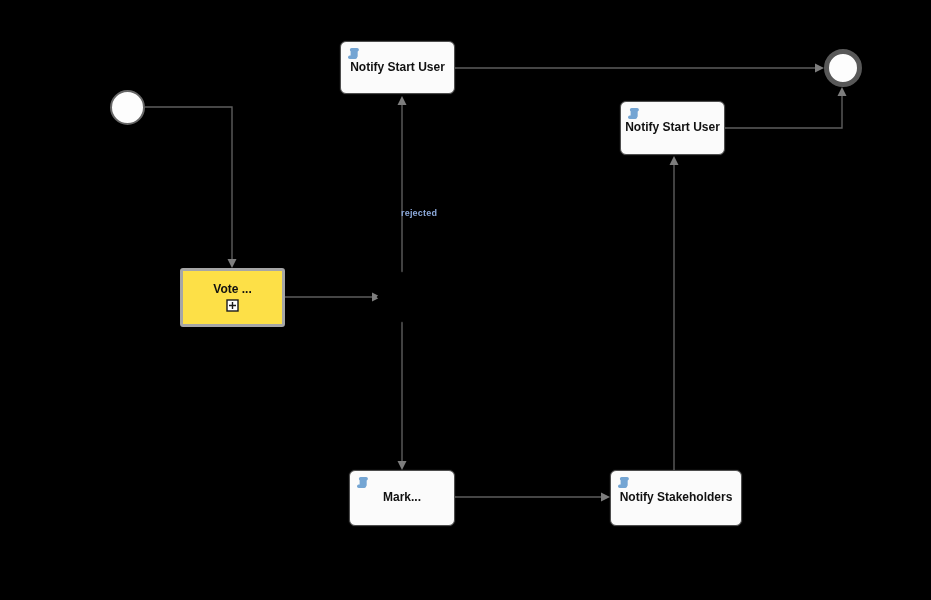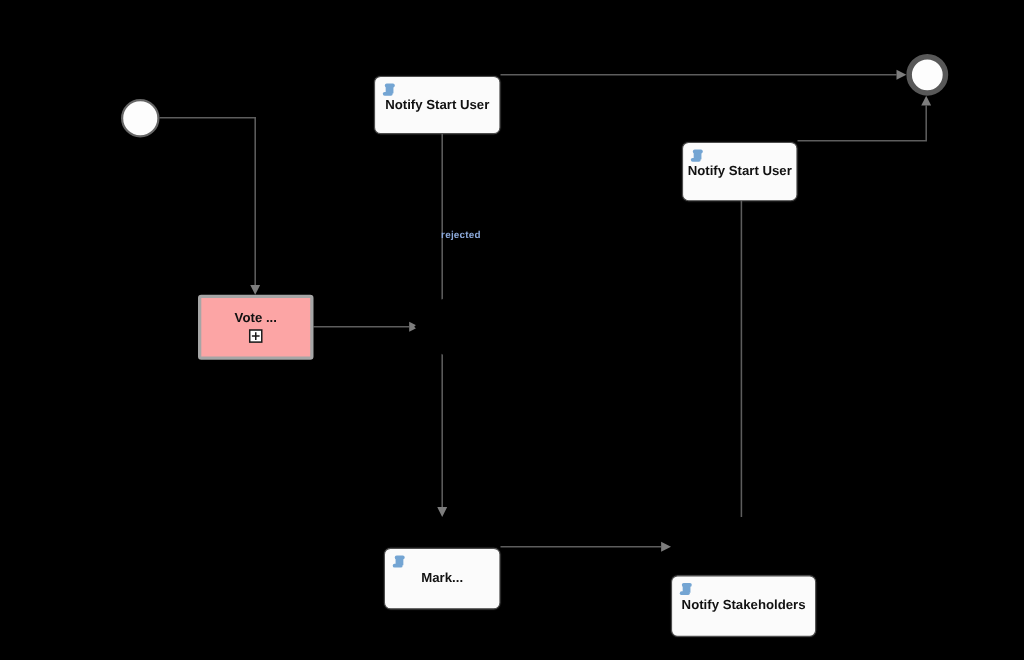--- a/index.html
+++ b/index.html
@@ -6,29 +6,28 @@
   #canvas{
     position:relative;width:931px;height:600px;background:#000;overflow:hidden;
     font-family:"Liberation Sans",sans-serif;
   }
   #flows{position:absolute;left:0;top:0;width:931px;height:600px;}
   .node{position:absolute;box-sizing:border-box;}
   .task{
     background:#fbfbfb;border:1px solid #4d4d4d;border-radius:6px;
     display:flex;align-items:center;justify-content:center;
     box-shadow:0 0 0 1px rgba(255,255,255,0.04);
-    margin-top:28px;
   }
   .task .label,.call .label{
     font-size:12px;font-weight:bold;color:#111;text-align:center;line-height:1.15;
     padding:0 4px;
   }
   .task-icon{position:absolute;left:6px;top:5px;width:13px;height:13px;}
   .call{
-    background:#fca5a5;border:3px solid #a6a6a6;border-radius:3px;
+    background:#fde047;border:3px solid #a6a6a6;border-radius:3px;
     display:flex;flex-direction:column;align-items:center;justify-content:center;gap:3px;
   }
   .plus-marker{width:13px;height:13px;display:block;}
   .event{border-radius:50%;background:#fdfdfd;}
   .event.start{border:2px solid #666;}
   .event.end{border:5px solid #585858;}
   .gateway{
     width:36px;height:36px;background:#000;transform:rotate(45deg);
   }
   .flow-label{
@@ -120,21 +119,21 @@
 
   <div class="node task" style="left:349px;top:470px;width:106px;height:56px;">
     <svg class="task-icon" viewBox="0 0 14 14">
       <rect x="3.1" y="1.1" width="9.7" height="3.7" rx="1.8" fill="#74a5d3"></rect>
       <rect x="3.9" y="3.4" width="7.6" height="7.2" fill="#74a5d3"></rect>
       <rect x="1.1" y="9.2" width="9.7" height="3.7" rx="1.8" fill="#74a5d3"></rect>
     </svg>
     <span class="label">Mark...</span>
   </div>
 
-  <div class="node task" style="left:610px;top:495px;width:132px;height:56px;">
+  <div class="node task" style="left:610px;top:470px;width:132px;height:56px;">
     <svg class="task-icon" viewBox="0 0 14 14">
       <rect x="3.1" y="1.1" width="9.7" height="3.7" rx="1.8" fill="#74a5d3"></rect>
       <rect x="3.9" y="3.4" width="7.6" height="7.2" fill="#74a5d3"></rect>
       <rect x="1.1" y="9.2" width="9.7" height="3.7" rx="1.8" fill="#74a5d3"></rect>
     </svg>
     <span class="label">Notify Stakeholders</span>
   </div>
 
   <div class="node event end" style="left:824px;top:49px;width:38px;height:38px;"></div>
 

